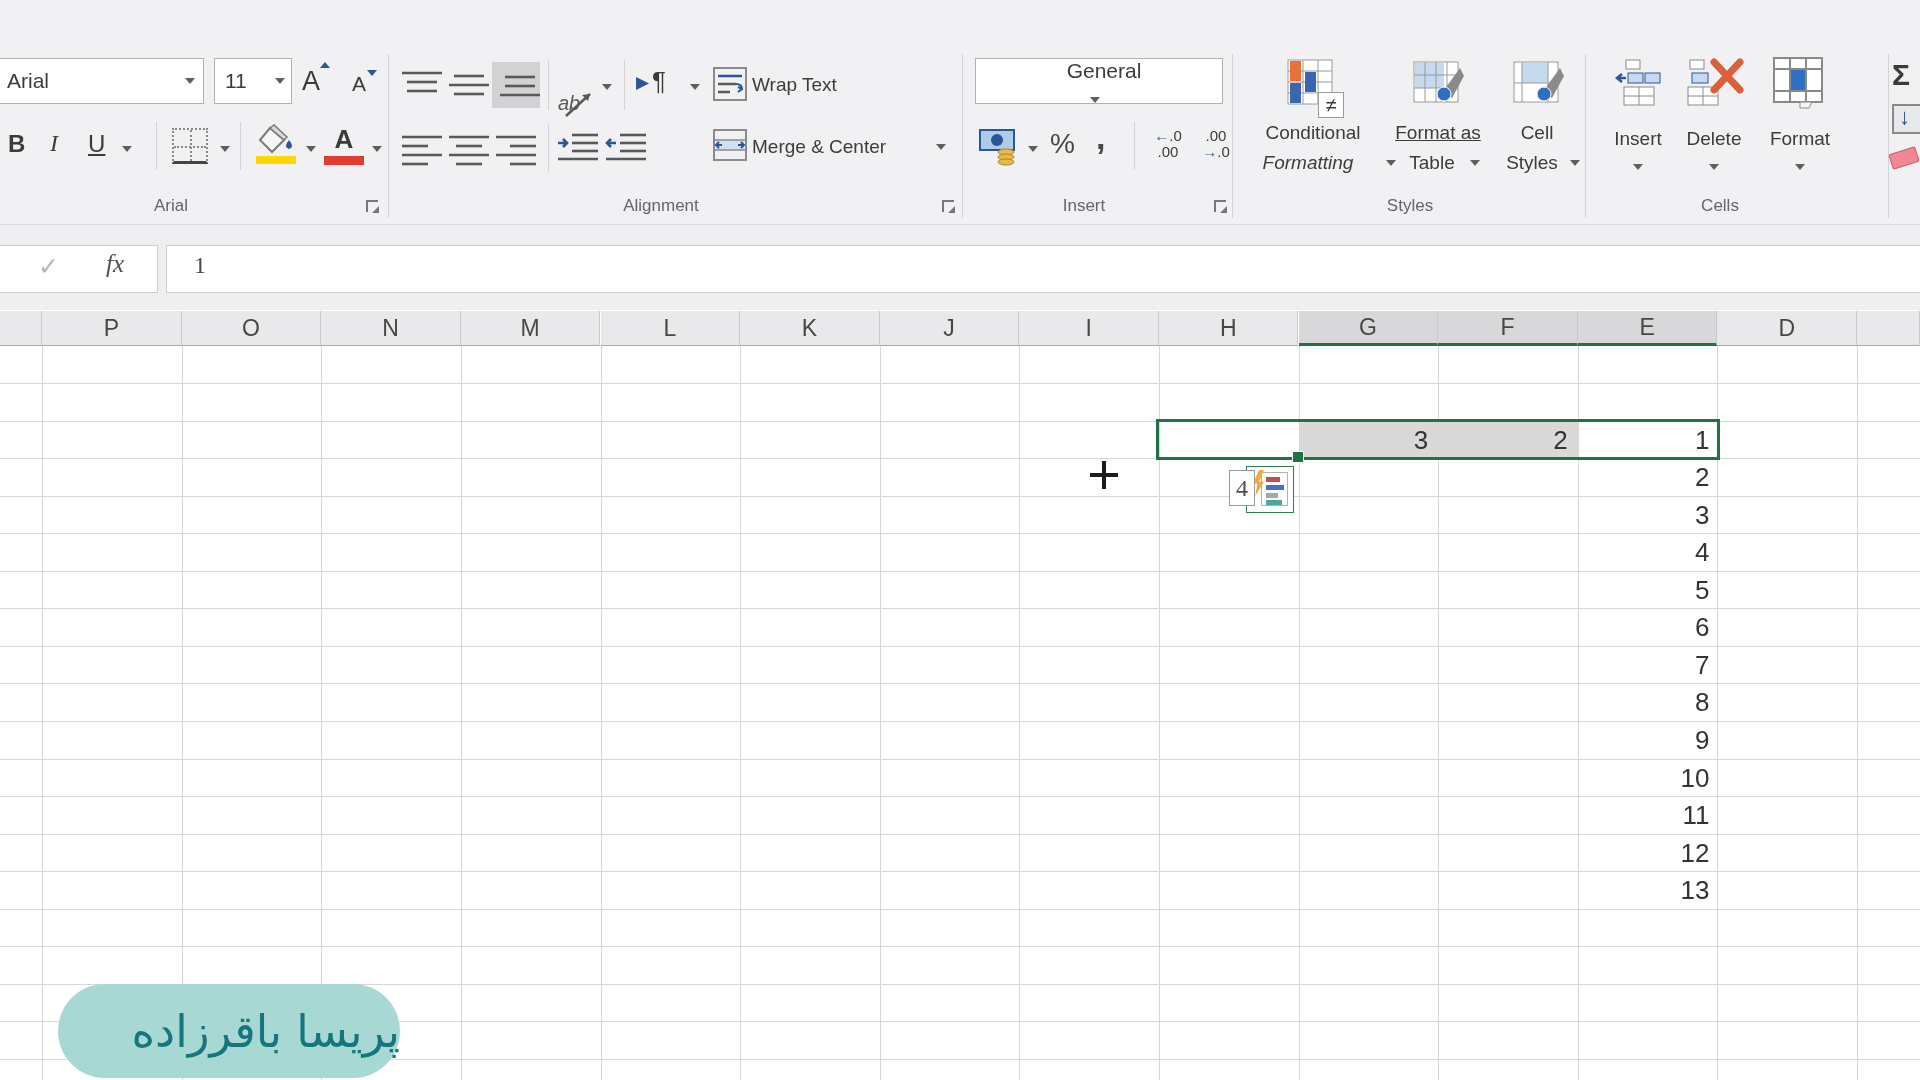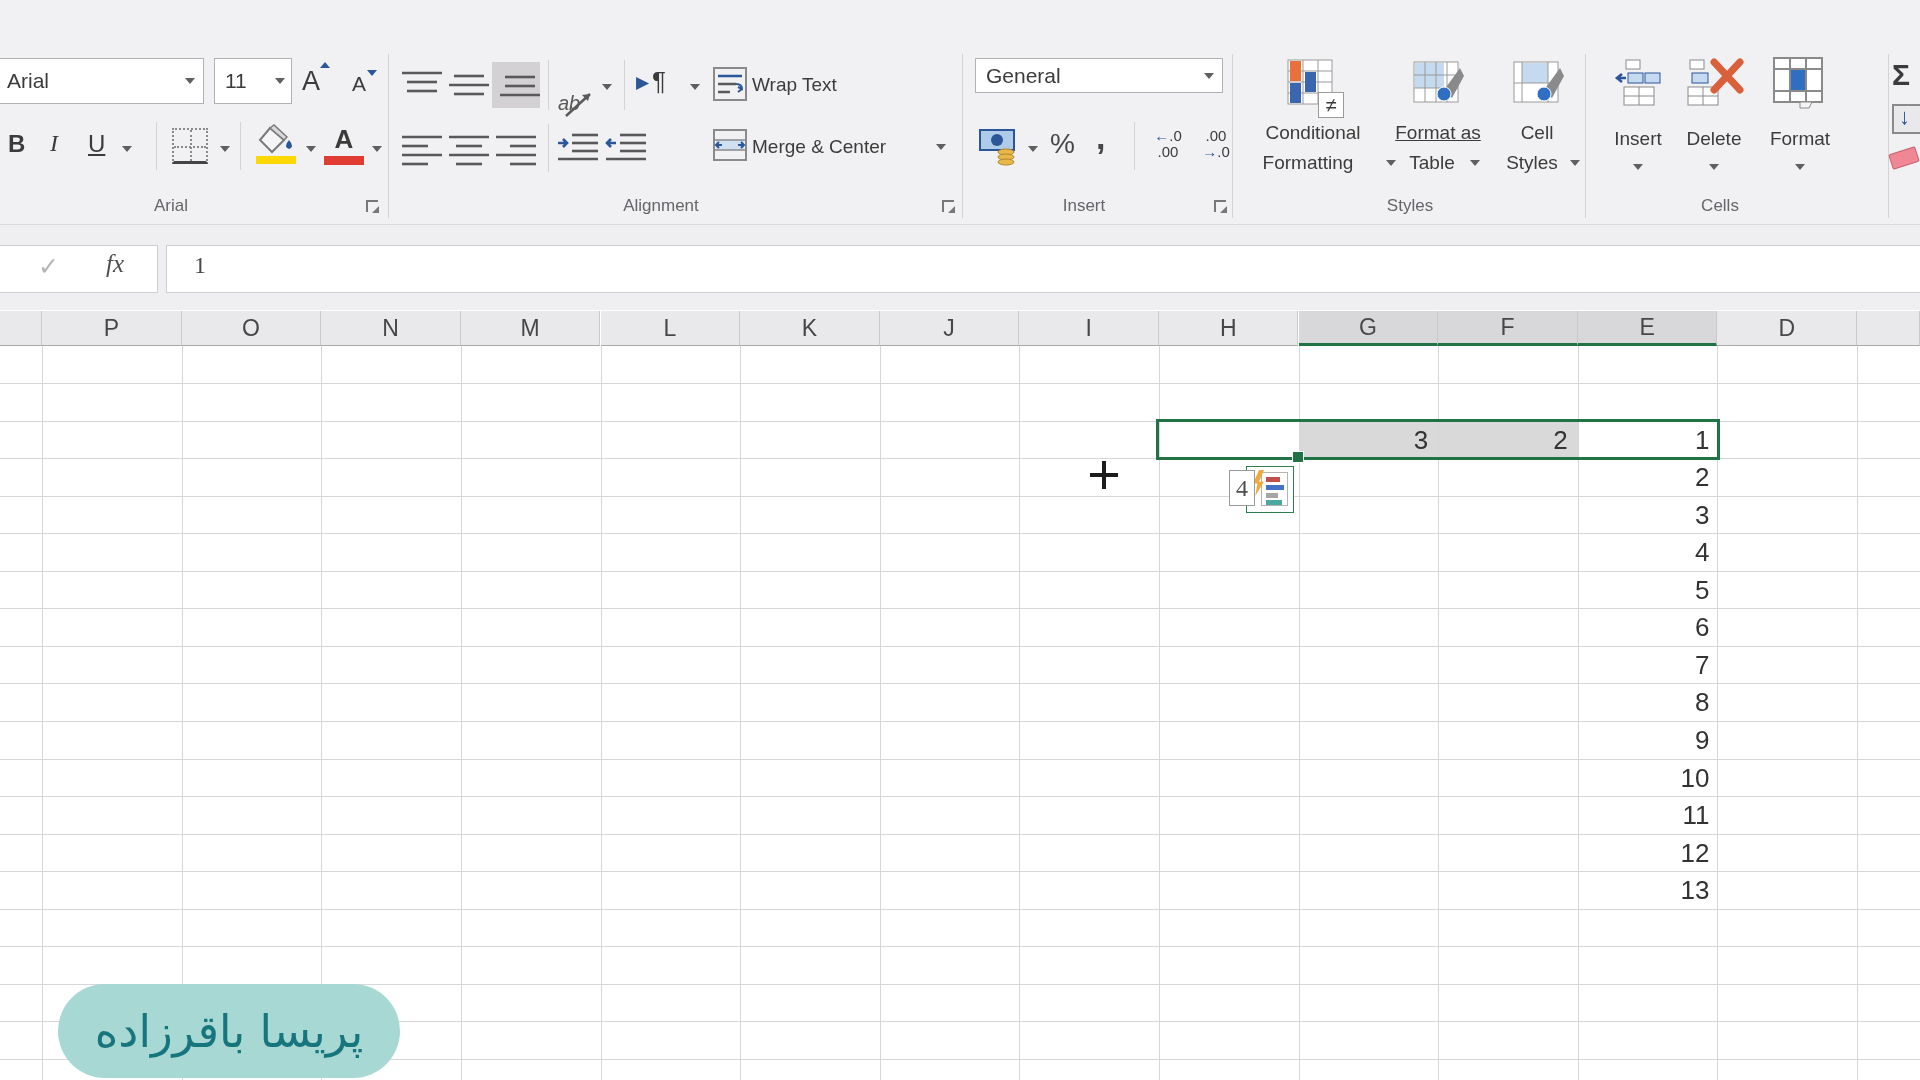--- a/index.html
+++ b/index.html
@@ -47,21 +47,21 @@
   .autofill-box { position:absolute; left:1246px; top:466px; width:48px; height:47px; background:#fff; border:1.5px solid #2e7d4f; z-index:7; }
   .afo-doc { position:absolute; left:14px; top:5px; width:27px; height:34px; background:#fff; border:1px solid #b4b3b5; }
   .afo-bar { position:absolute; left:4px; height:5px; }
   .afo-bolt { position:absolute; left:6px; top:3px; width:11px; height:26px; background:#f2a93b; clip-path:polygon(55% 0,100% 0,55% 45%,100% 45%,20% 100%,40% 52%,0 52%); }
   .af-tip { position:absolute; left:1229px; top:470px; width:26px; height:36px; background:#fff; border:1px solid #9b9a9c; z-index:8; display:flex; align-items:center; justify-content:center; font-family:"Liberation Serif", serif; font-size:24px; color:#4f4f4f; }
 
   .plus-cursor { position:absolute; z-index:9; }
   .plus-cursor .h { position:absolute; left:1090px; top:473px; width:28px; height:4px; background:#1c1c1c; }
   .plus-cursor .v { position:absolute; left:1102px; top:461px; width:4px; height:28px; background:#1c1c1c; }
 
-  .badge { position:absolute; left:58px; top:984px; width:342px; height:94px; border-radius:47px; background:#a7d8d4; z-index:10; display:flex; align-items:center; justify-content:center; direction:rtl; font-family:"DejaVu Sans", sans-serif; font-size:45px; color:#17767d; }
+  .badge { position:absolute; left:58px; top:984px; width:342px; height:94px; border-radius:47px; background:#a7d8d4; z-index:10; display:flex; align-items:center; direction:rtl; font-family:"DejaVu Sans", sans-serif; font-size:45px; color:#17767d; }
 
   .align-icon line { stroke:#595959; stroke-width:2.6; }
   svg { position:absolute; overflow:visible; }
 </style>
 </head>
 <body>
 
 <div class="ribbon">
 
   <div class="vsep gsep" style="left:388px"></div>
@@ -203,21 +203,21 @@
       <line x1="0" y1="10" x2="32" y2="10" stroke="#8a8a8a" stroke-width="1.5"></line>
       <line x1="0" y1="20" x2="32" y2="20" stroke="#8a8a8a" stroke-width="1.5"></line>
     </svg>
   </div>
   <div class="rlabel" style="left:752px; top:136px;">Merge &amp; Center</div>
   <span class="caret abs" style="left:936px; top:144px;"></span>
 
   <div class="glabel" style="left:661px;">Alignment</div>
   <div class="launcher" style="left:942px; top:200px;"></div>
 
-  <div class="combo" style="left:975px; top:58px; width:248px; height:35px;">
+  <div class="combo" style="left:975px; top:58px; width:248px; height:46px;flex-direction:column;">
     <span class="txt">General</span>
     <span class="caret" style="margin-right:8px"></span>
   </div>
   <div class="iconbox" style="left:980px; top:128px; width:40px; height:36px;">
     <svg width="40" height="36" viewBox="0 0 40 36">
       <rect x="0" y="2" width="34" height="20" fill="#aecbea" stroke="#2b579a" stroke-width="2"></rect>
       <circle cx="17" cy="12" r="6" fill="#2b579a"></circle>
       <ellipse cx="26" cy="24" rx="8" ry="3" fill="#e8b84b" stroke="#b38728"></ellipse>
       <ellipse cx="26" cy="29" rx="8" ry="3" fill="#e8b84b" stroke="#b38728"></ellipse>
       <ellipse cx="26" cy="34" rx="8" ry="3" fill="#e8b84b" stroke="#b38728"></ellipse>
@@ -246,21 +246,21 @@
       <line x1="0" y1="11" x2="44" y2="11" stroke="#9a9a9a"></line>
         <line x1="0" y1="22" x2="44" y2="22" stroke="#9a9a9a"></line>
         <line x1="0" y1="33" x2="44" y2="33" stroke="#9a9a9a"></line>
       <rect x="2" y="1" width="11" height="20" fill="#e8703a"></rect>
       <rect x="17" y="12" width="11" height="20" fill="#3a66b0"></rect>
       <rect x="2" y="23" width="11" height="20" fill="#3a66b0"></rect>
     </svg>
     <div style="position:absolute; right:-4px; bottom:-4px; width:26px; height:26px; background:#fff; border:1px solid #9a9a9a; text-align:center; font-size:20px; line-height:24px; color:#3b3b3b;">≠</div>
   </div>
   <div class="bigbtn-label" style="left:1313px; top:122px;">Conditional</div>
-  <div class="bigbtn-label" style="left:1308px; top:152px;">Formatting</div>
+  <div class="bigbtn-label" style="left:1308px; top:152px;font-style:italic;">Formatting</div>
   <span class="caret abs" style="left:1386px; top:160px;"></span>
 
   <div class="iconbox" style="left:1414px; top:62px; width:50px; height:50px;">
     <svg width="50" height="50" viewBox="0 0 50 50">
       <rect x="0" y="0" width="44" height="40" fill="#fff" stroke="#9a9a9a"></rect>
       <rect x="1" y="1" width="29" height="25" fill="#c5d9ef"></rect>
       <line x1="11" y1="0" x2="11" y2="40" stroke="#9a9a9a"></line>
         <line x1="22" y1="0" x2="22" y2="40" stroke="#9a9a9a"></line>
         <line x1="33" y1="0" x2="33" y2="40" stroke="#9a9a9a"></line>
       <line x1="0" y1="13" x2="44" y2="13" stroke="#9a9a9a"></line>

